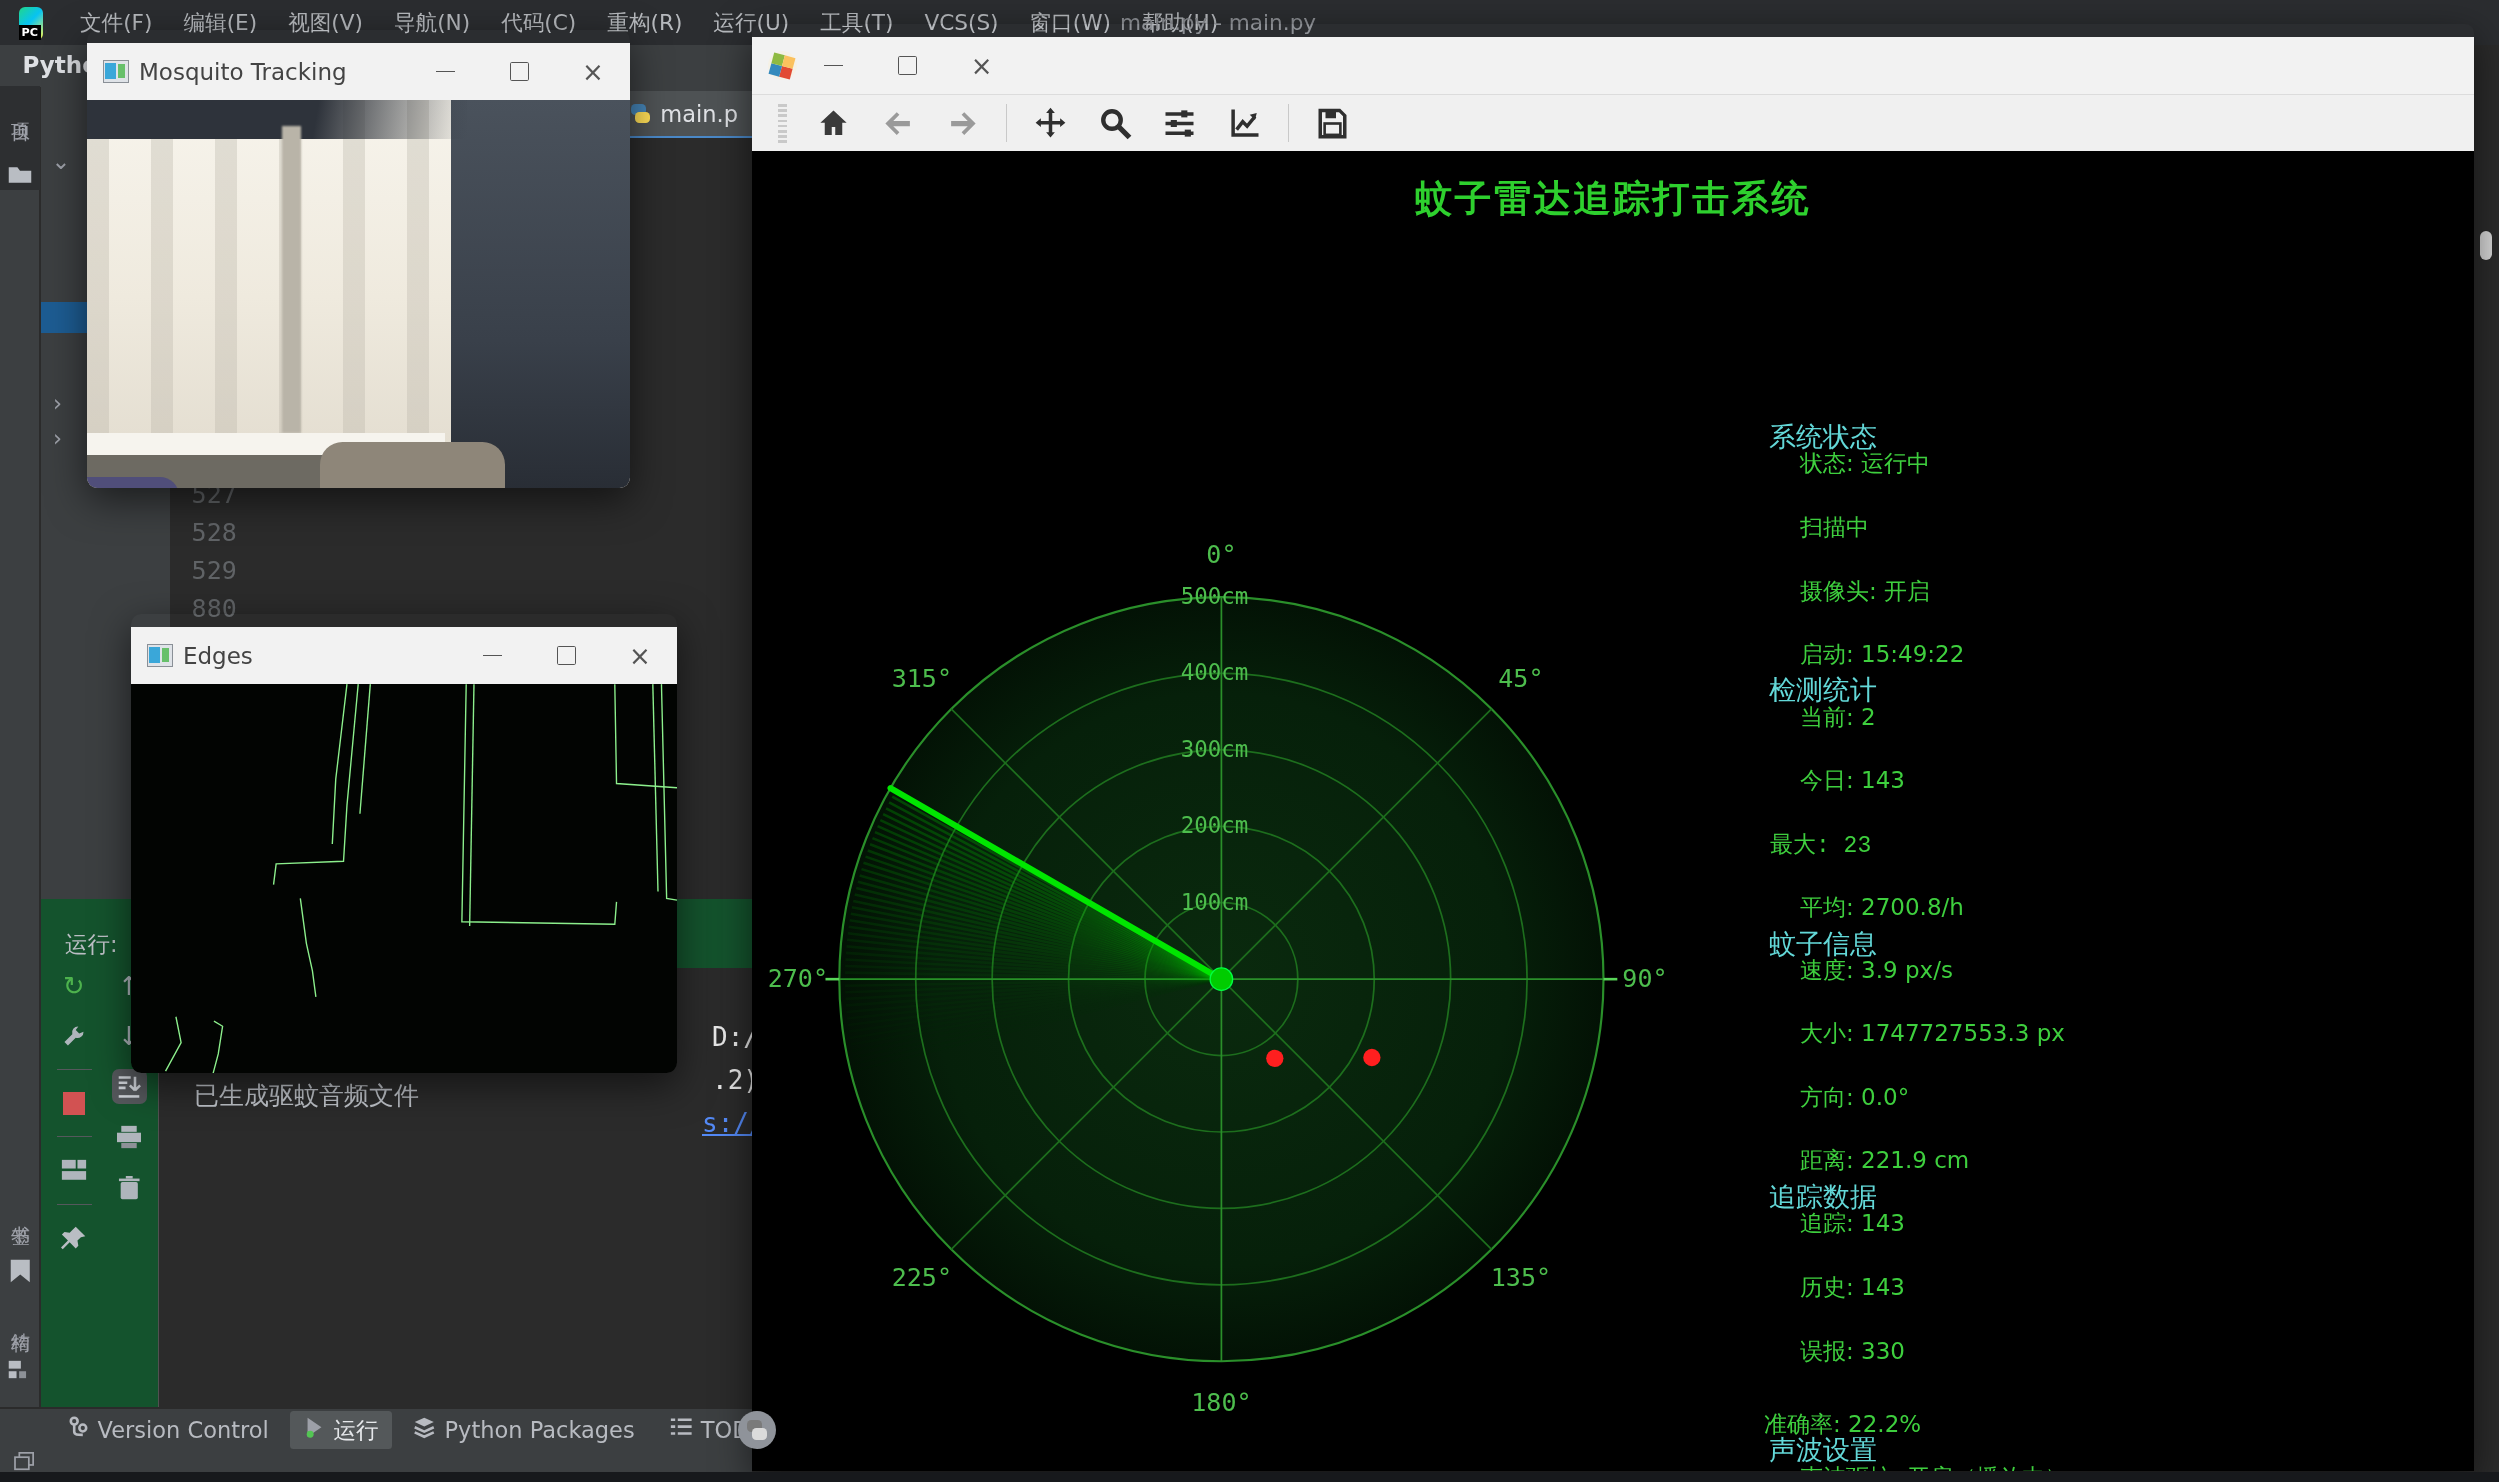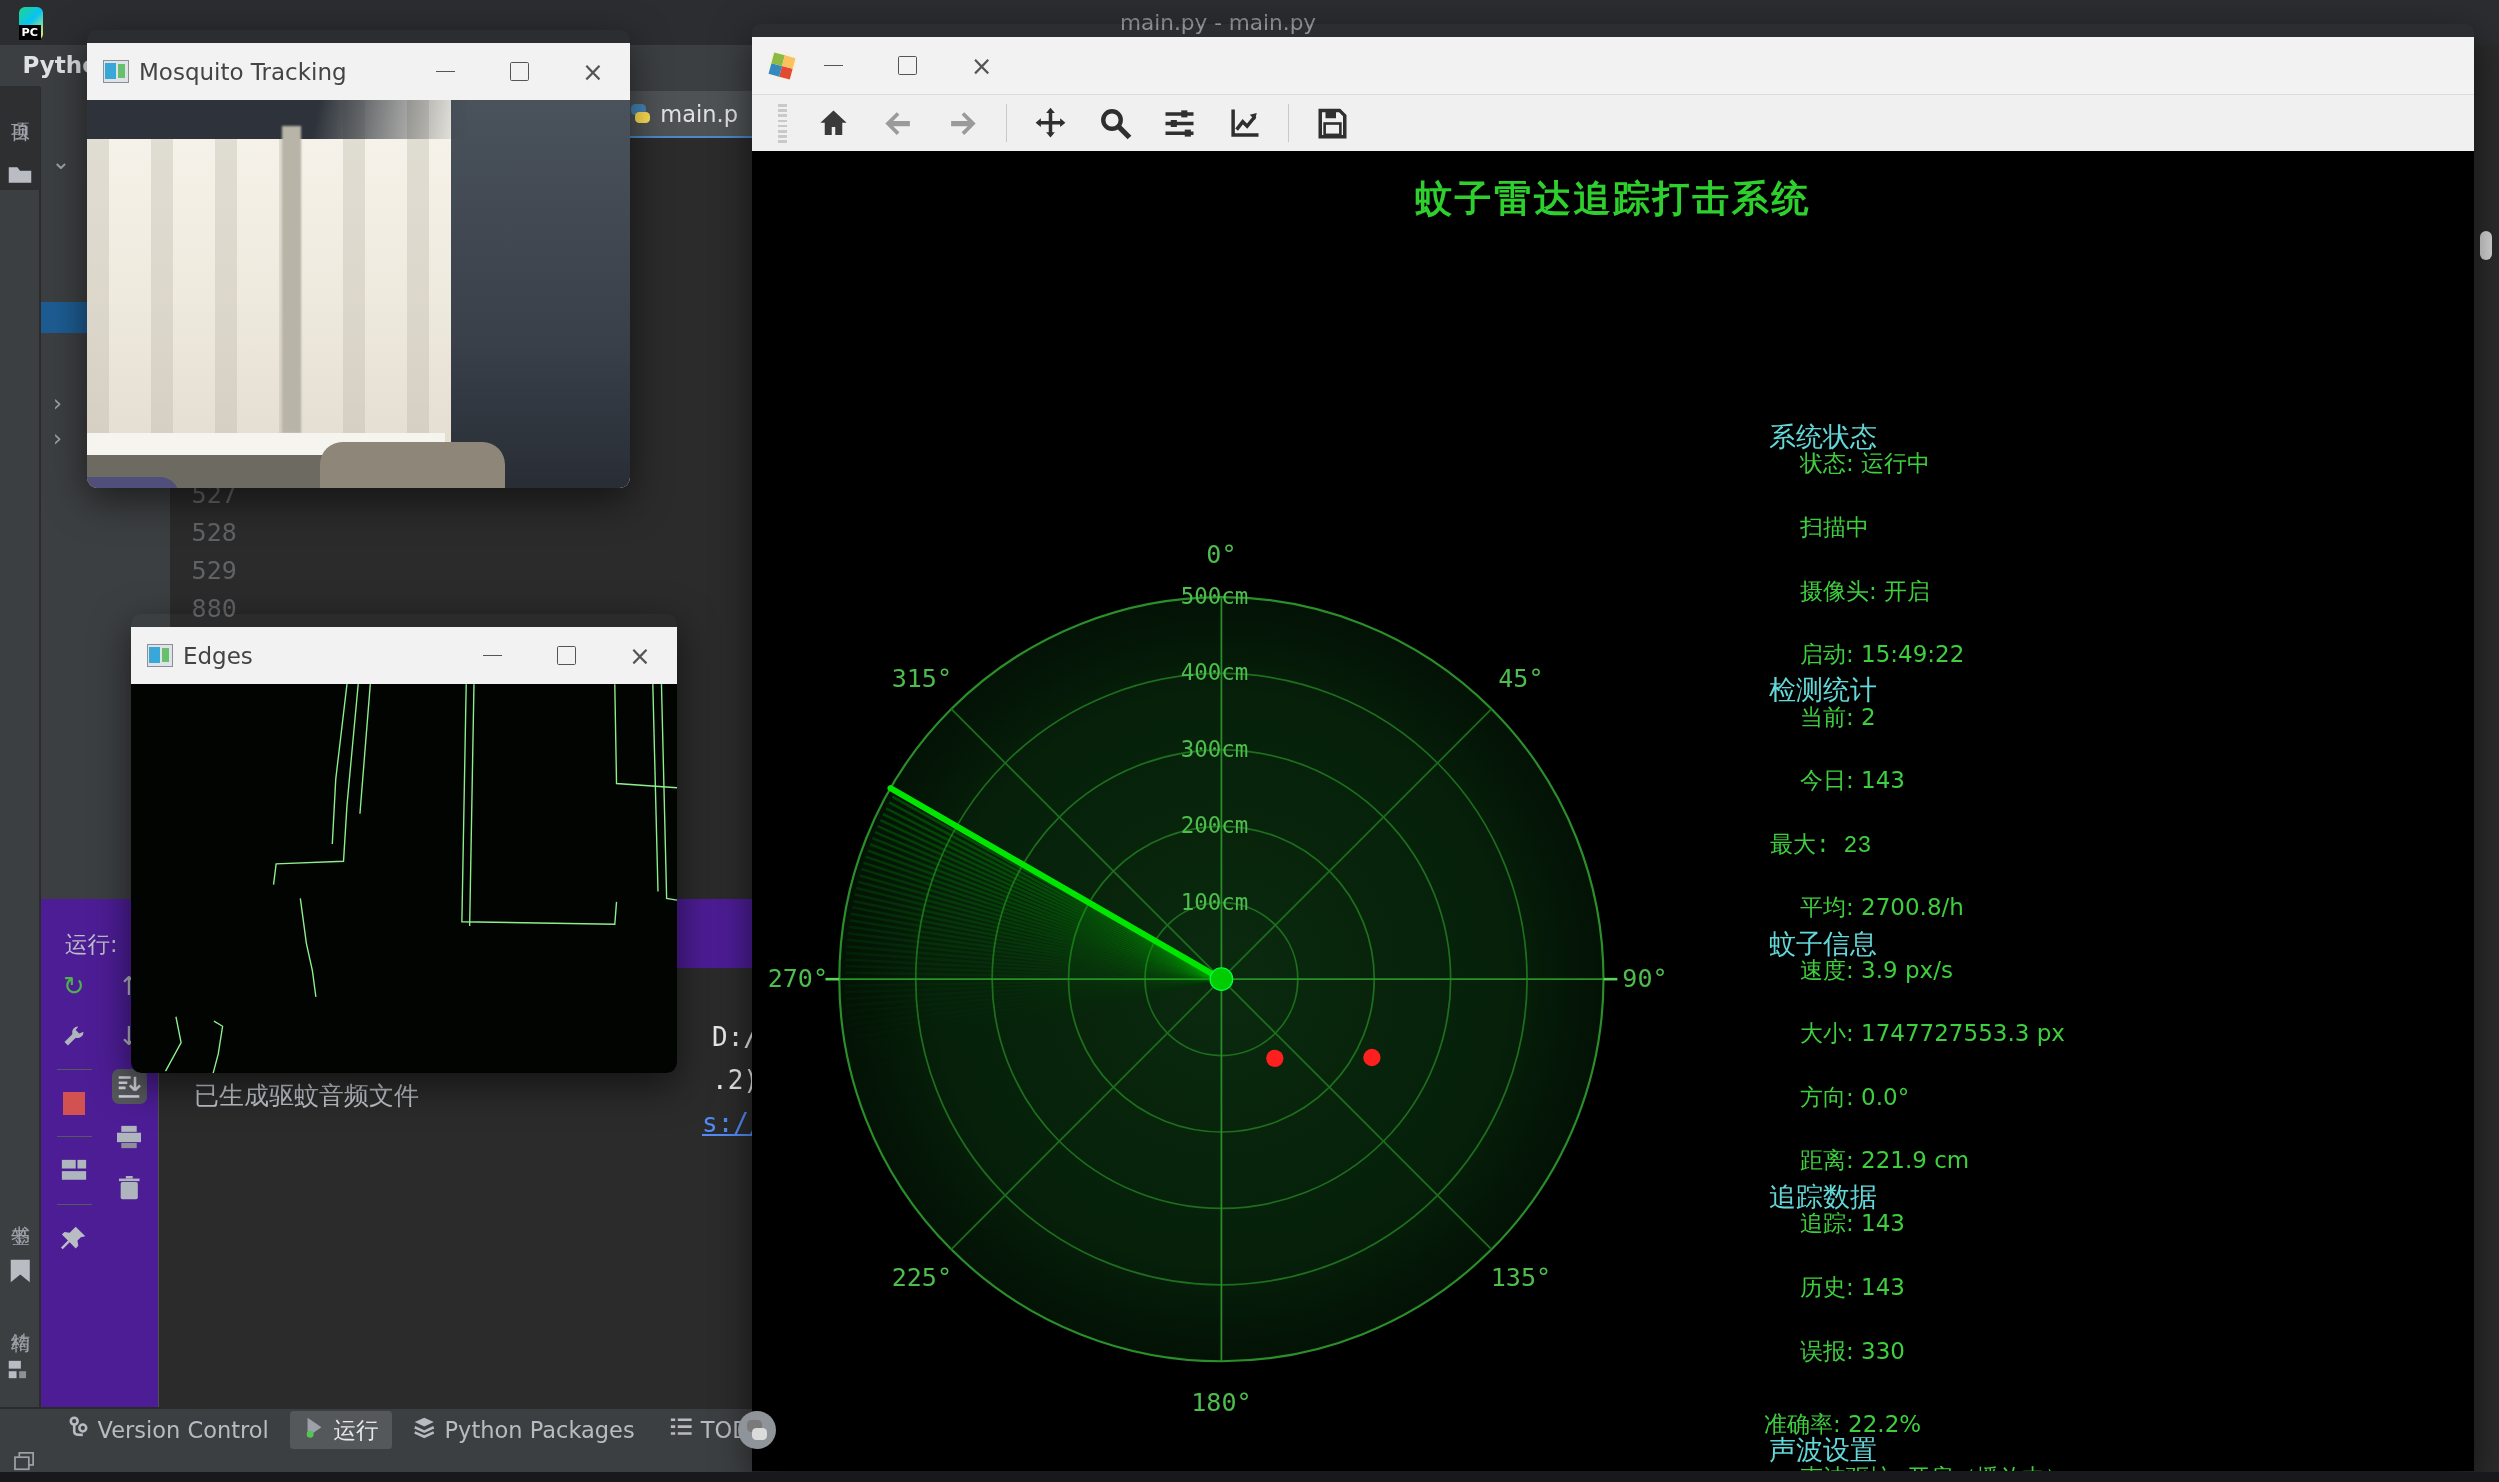--- a/index.html
+++ b/index.html
@@ -41,21 +41,21 @@
                 border-bottom:2.6px solid #4a88c7; }
   .py-ico { width:22.5px; height:22.5px; position:relative; display:inline-block; }
   .py-ico i { position:absolute; width:14.7px; height:11.2px; border-radius:4.3px; }
   .py-ico i:first-child { left:1.7px; top:1.7px; background:#4584b6; }
   .py-ico i:last-child  { right:1.7px; bottom:1.7px; background:#ffde57; }
   #line-nums { position:absolute; right:523px; left:21.6px; top:52px; display:flex; flex-direction:column; }
   #line-nums div { color:#606366; font-size:25px; height:38px; text-align:right; padding-right:7px;
                    font-family:"DejaVu Sans Mono",monospace; }
 
   
-  #run-panel { position:absolute; left:41px; top:899px; width:712px; height:508px; background:#4c1d95; }
+  #run-panel { position:absolute; left:41px; top:899px; width:712px; height:508px; background:#14532d; }
   #run-label { position:absolute; left:24px; top:30px; color:#bbbec4; font-size:22.5px; }
   .rp-col { position:absolute; display:flex; flex-direction:column; align-items:center; gap:15.6px; }
   #rp-col1 { left:7px;  top:69px; width:52px; }
   #rp-col2 { left:62px; top:69px; width:52px; }
   .rp-ico { width:35px; height:35px; display:flex; align-items:center; justify-content:center;
             font-size:26px; color:#afb5bc; }
   .rp-sep { width:35px; height:0; border-top:0.9px solid #55585c; }
   .rp-chip { background:#55585c; border-radius:7px; }
   #console-area { position:absolute; left:117px; top:69px; right:0; bottom:0; background:#2b2b2b;
                   border-left:0.9px solid #515151; }
@@ -136,20 +136,33 @@
   .gray-circle-ico { position:absolute; width:38px; height:38px; border-radius:50%; background:#8f939a;
                      z-index:60; display:flex; align-items:center; justify-content:center; }
 </style>
 </head>
 <body>
 
 <div id="pycharm">
   <div id="pc-titlebar">
     <div id="pc-logo">
         <span>PC</span>
+      </div>
+    <div id="pc-menus">
+        <span class="menu-item">文件(F)</span>
+        <span class="menu-item">编辑(E)</span>
+        <span class="menu-item">视图(V)</span>
+        <span class="menu-item">导航(N)</span>
+        <span class="menu-item">代码(C)</span>
+        <span class="menu-item">重构(R)</span>
+        <span class="menu-item">运行(U)</span>
+        <span class="menu-item">工具(T)</span>
+        <span class="menu-item">VCS(S)</span>
+        <span class="menu-item">窗口(W)</span>
+        <span class="menu-item">帮助(H)</span>
       </div>
     <div id="pc-wintitle">main.py - main.py</div>
   </div>
   <div id="pc-navbar">
     <div id="pc-project-name">Python</div>
   </div>
 
   <div id="tool-strip">
     <div class="strip-active"></div>
     <div class="abs" style="left:8.6px; top:12px;">

